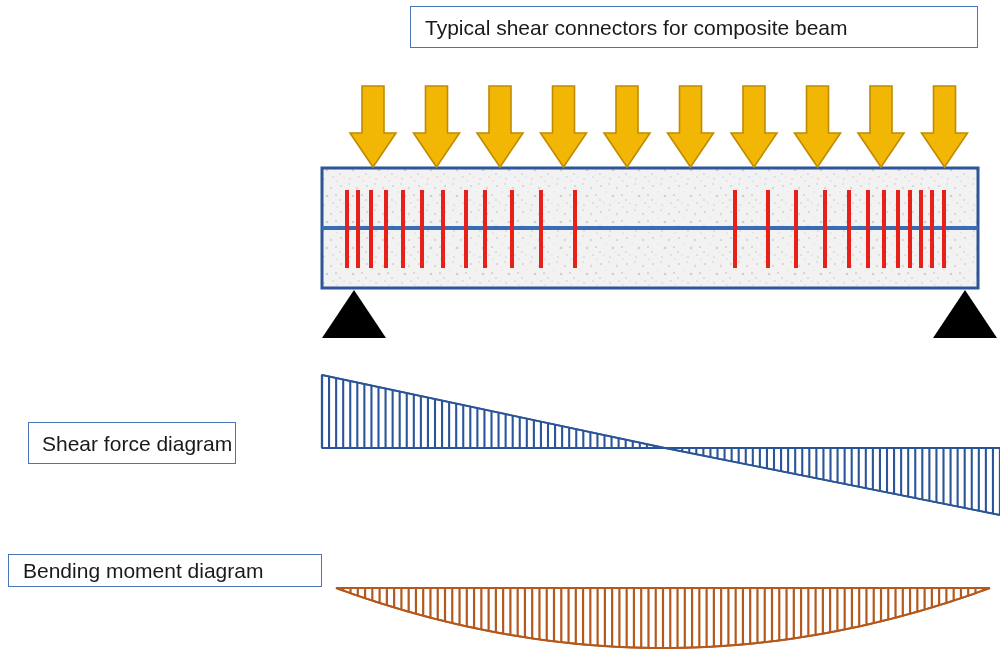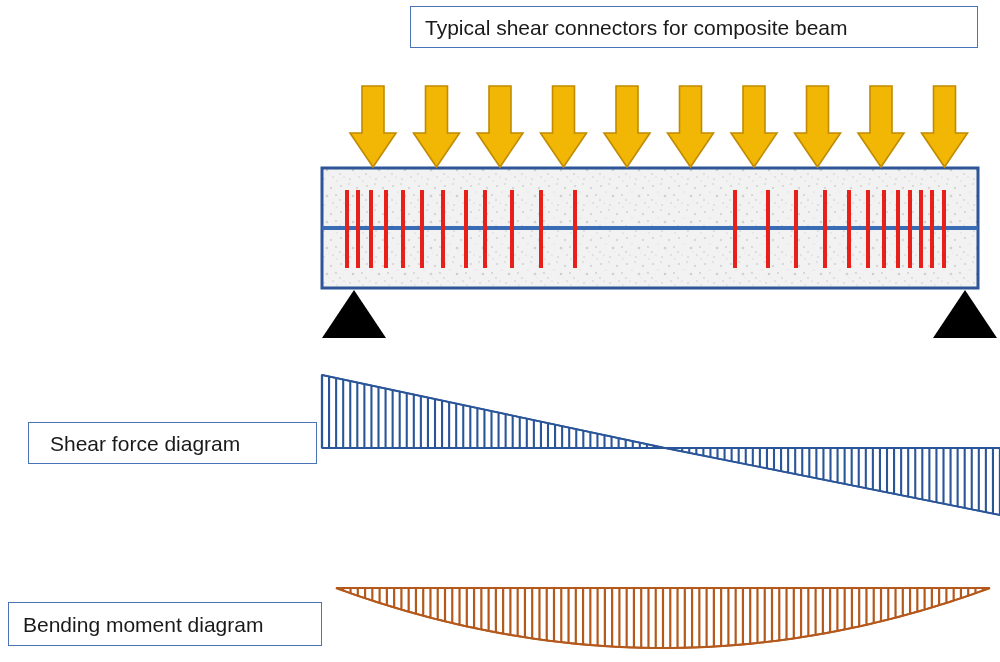--- a/index.html
+++ b/index.html
@@ -36,29 +36,29 @@
     left: 383px;
     top: 6px;
     width: 568px;
     height: 42px;
     padding-left: 14px;
     margin-left: 27px;
   }
   #shear-label-box {
     left: 28px;
     top: 422px;
-    width: 289px;
+    width: 208px;
     height: 42px;
-    padding-left: 21px;
+    padding-left: 13px;
   }
   #moment-label-box {
     left: 8px;
-    top: 602px;
+    top: 554px;
     width: 314px;
-    height: 44px;
+    height: 33px;
     padding-left: 14px;
   }
   svg.layer {
     position: absolute;
     left: 0; top: 0;
     width: 1000px;
     height: 662px;
     overflow: visible;
   }
 </style>

